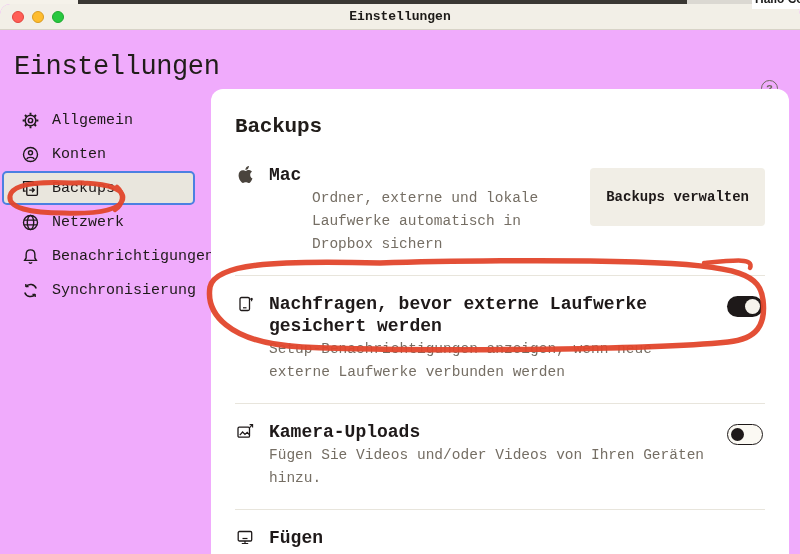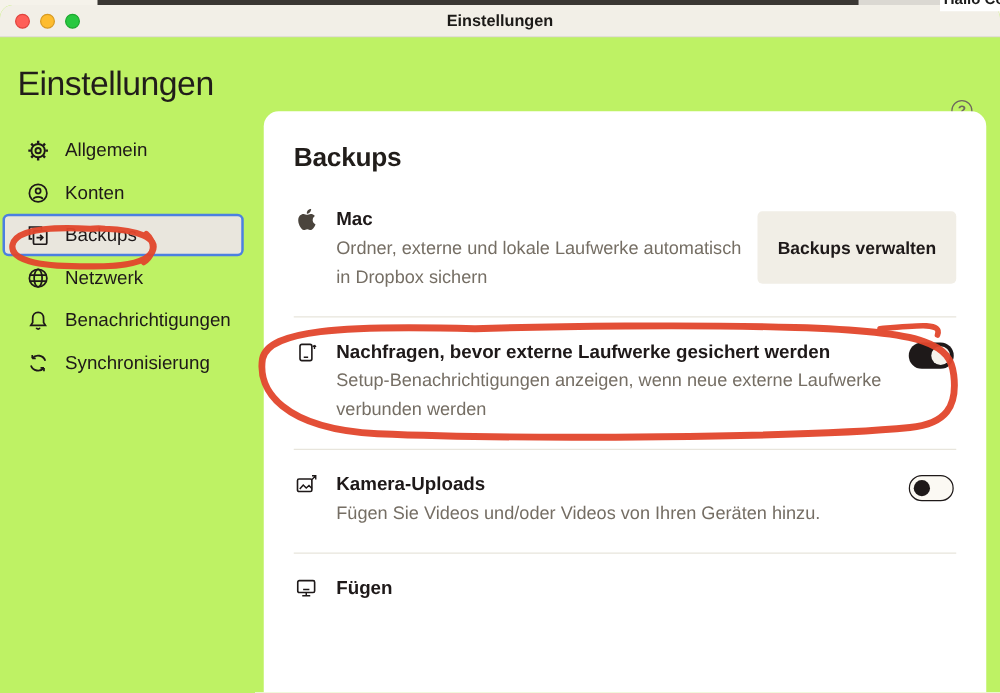--- a/index.html
+++ b/index.html
@@ -11,21 +11,21 @@
     color:#1e1919;
   }
 
   
   .peek-dark { position:absolute; top:0; left:78px; width:609px; height:4px; background:#3a3733; z-index:0; }
   .peek-tab  { position:absolute; top:0; left:687px; width:66px; height:4px; background:#dbd8d2; z-index:0; }
   .peek-page { position:absolute; top:0; left:752px; width:48px; height:9px; background:#ffffff; overflow:hidden; z-index:3; }
   .peek-page span { position:absolute; top:-8px; left:3px; font-size:12px; font-weight:700; color:#1c1c1c; white-space:nowrap; }
 
   
-  .window { position:absolute; top:4px; left:0; right:0; bottom:0; background:#bef264; border-radius:10px 10px 0 0; z-index:1; overflow:hidden; }
+  .window { position:absolute; top:4px; left:0; right:0; bottom:0; background:#f0abfc; border-radius:10px 10px 0 0; z-index:1; overflow:hidden;font-family:Liberation Mono, monospace; }
 
   .titlebar { position:relative; height:26px; background:#f2efe7; border-bottom:1px solid #d7d3c7; border-radius:10px 10px 0 0; }
   .titlebar .title { position:absolute; left:0; right:0; top:5px; text-align:center; font-size:13px; font-weight:700; color:#1c1a17; }
   .lights { position:absolute; left:12px; top:7px; display:flex; gap:8px; }
   .light { width:12px; height:12px; border-radius:50%; }
   .light.red    { background:#ff5f57; border:0.5px solid #e0443e; }
   .light.yellow { background:#febc2e; border:0.5px solid #d89b22; }
   .light.green  { background:#28c840; border:0.5px solid #1da92f; }
 
   .app-header { position:relative; padding:22px 0 0 14px; }
@@ -44,24 +44,24 @@
 
   
   .card { position:absolute; top:85px; left:211px; width:578px; bottom:-40px;
           background:#ffffff; border-radius:12px; padding:26px 24px 0 24px; overflow:hidden; }
   .card h2 { font-size:21px; font-weight:600; letter-spacing:-0.2px; color:#211d1a; margin-bottom:9px; }
 
   .row { display:flex; align-items:flex-start; padding:17px 0 19px 0; }
   .row + .row { border-top:1px solid #e8e5dc; }
   .row-icon { width:20px; flex:none; margin:2px 14px 0 0; display:flex; justify-content:center; }
   .row-body { flex:1; min-width:0; }
-  .row-title { font-size:15px; font-weight:700; color:#1e1919; line-height:22px; }
+  .row-title { font-size:18px; font-weight:700; color:#1e1919; line-height:22px; }
   .row-desc { font-size:14.5px; color:#756e64; line-height:23px; margin-top:1px; }
   .row-desc a { color:#756e64; text-decoration:underline; cursor:pointer; }
-  .w-mac { max-width:380px; }
+  .w-mac { max-width:380px;margin-left:43px; }
   .w-drive { max-width:470px; }
   .w-device { max-width:480px; }
 
   .btn { flex:none; margin-top:4px; background:#f1eee6; border:none; border-radius:4px;
          padding:21px 16px; font-family:inherit; font-size:14px; font-weight:700; color:#1e1919; cursor:pointer; }
 
   .toggle { flex:none; position:relative; width:36px; height:21px; border-radius:11px; margin:3px 2px 0 12px; cursor:pointer; }
   .toggle.on { background:#1e1919; }
   .toggle.on .knob { position:absolute; right:3px; top:3px; width:15px; height:15px; border-radius:50%; background:#f6f3ec; }
   .toggle.off { background:#fbf9f3; border:1.5px solid #1e1919; }

